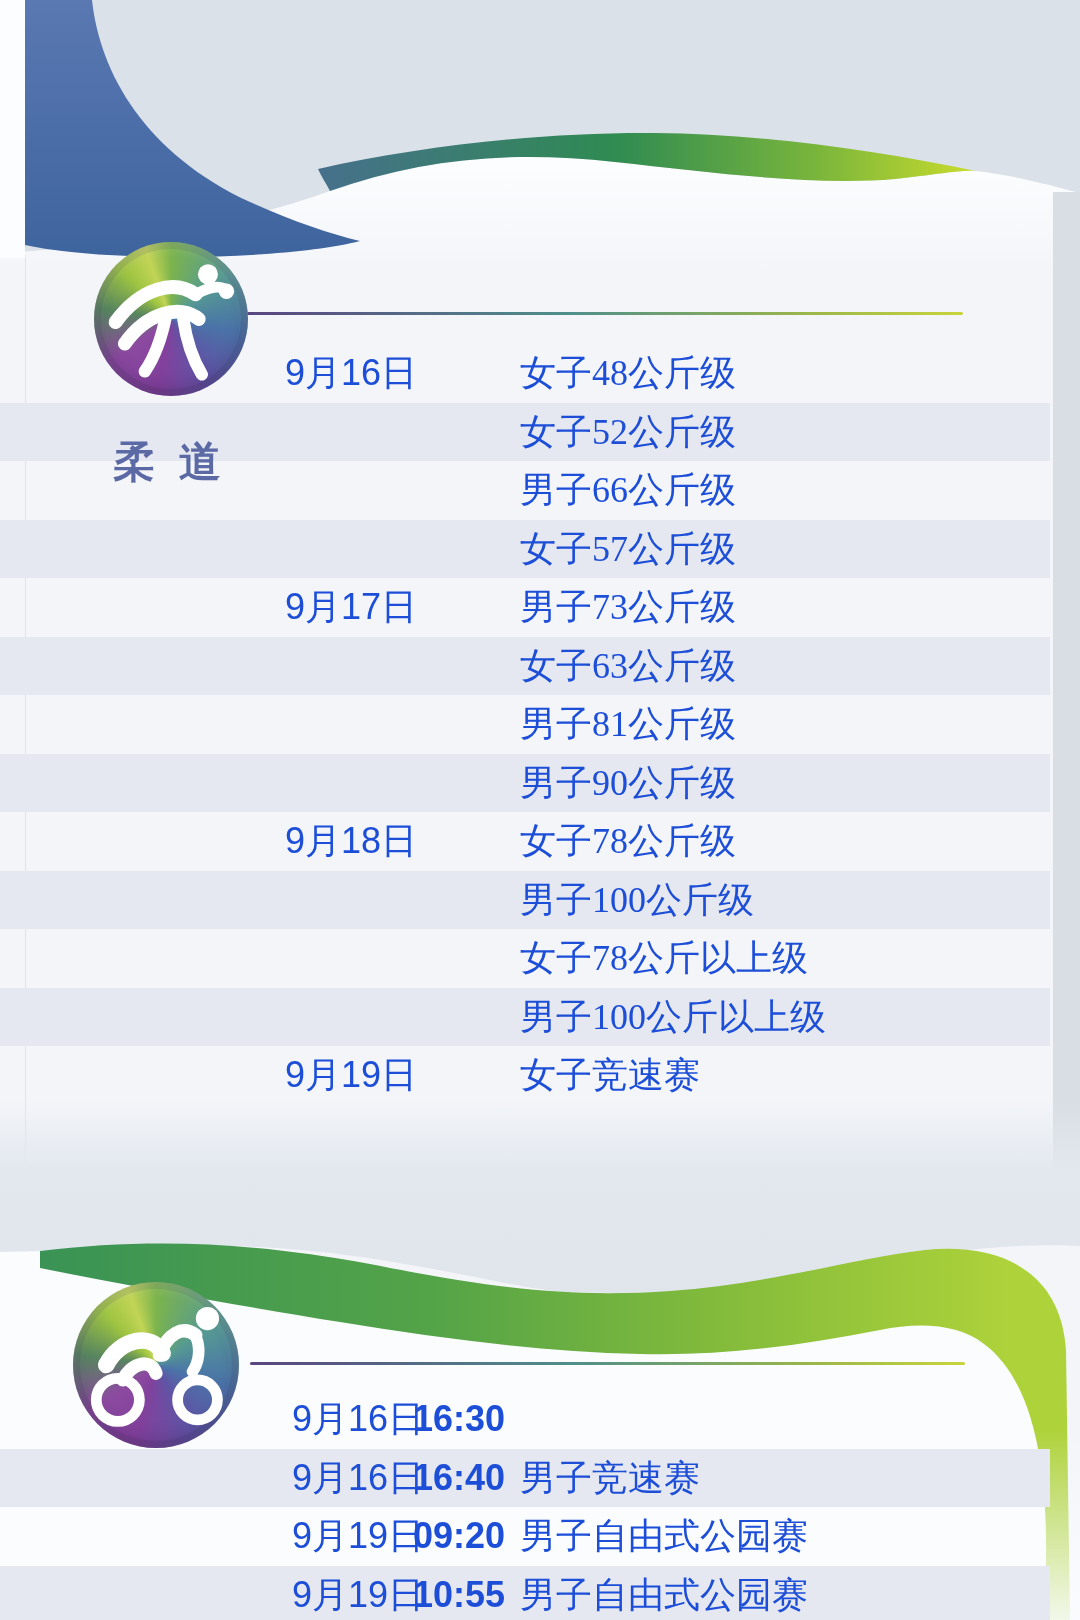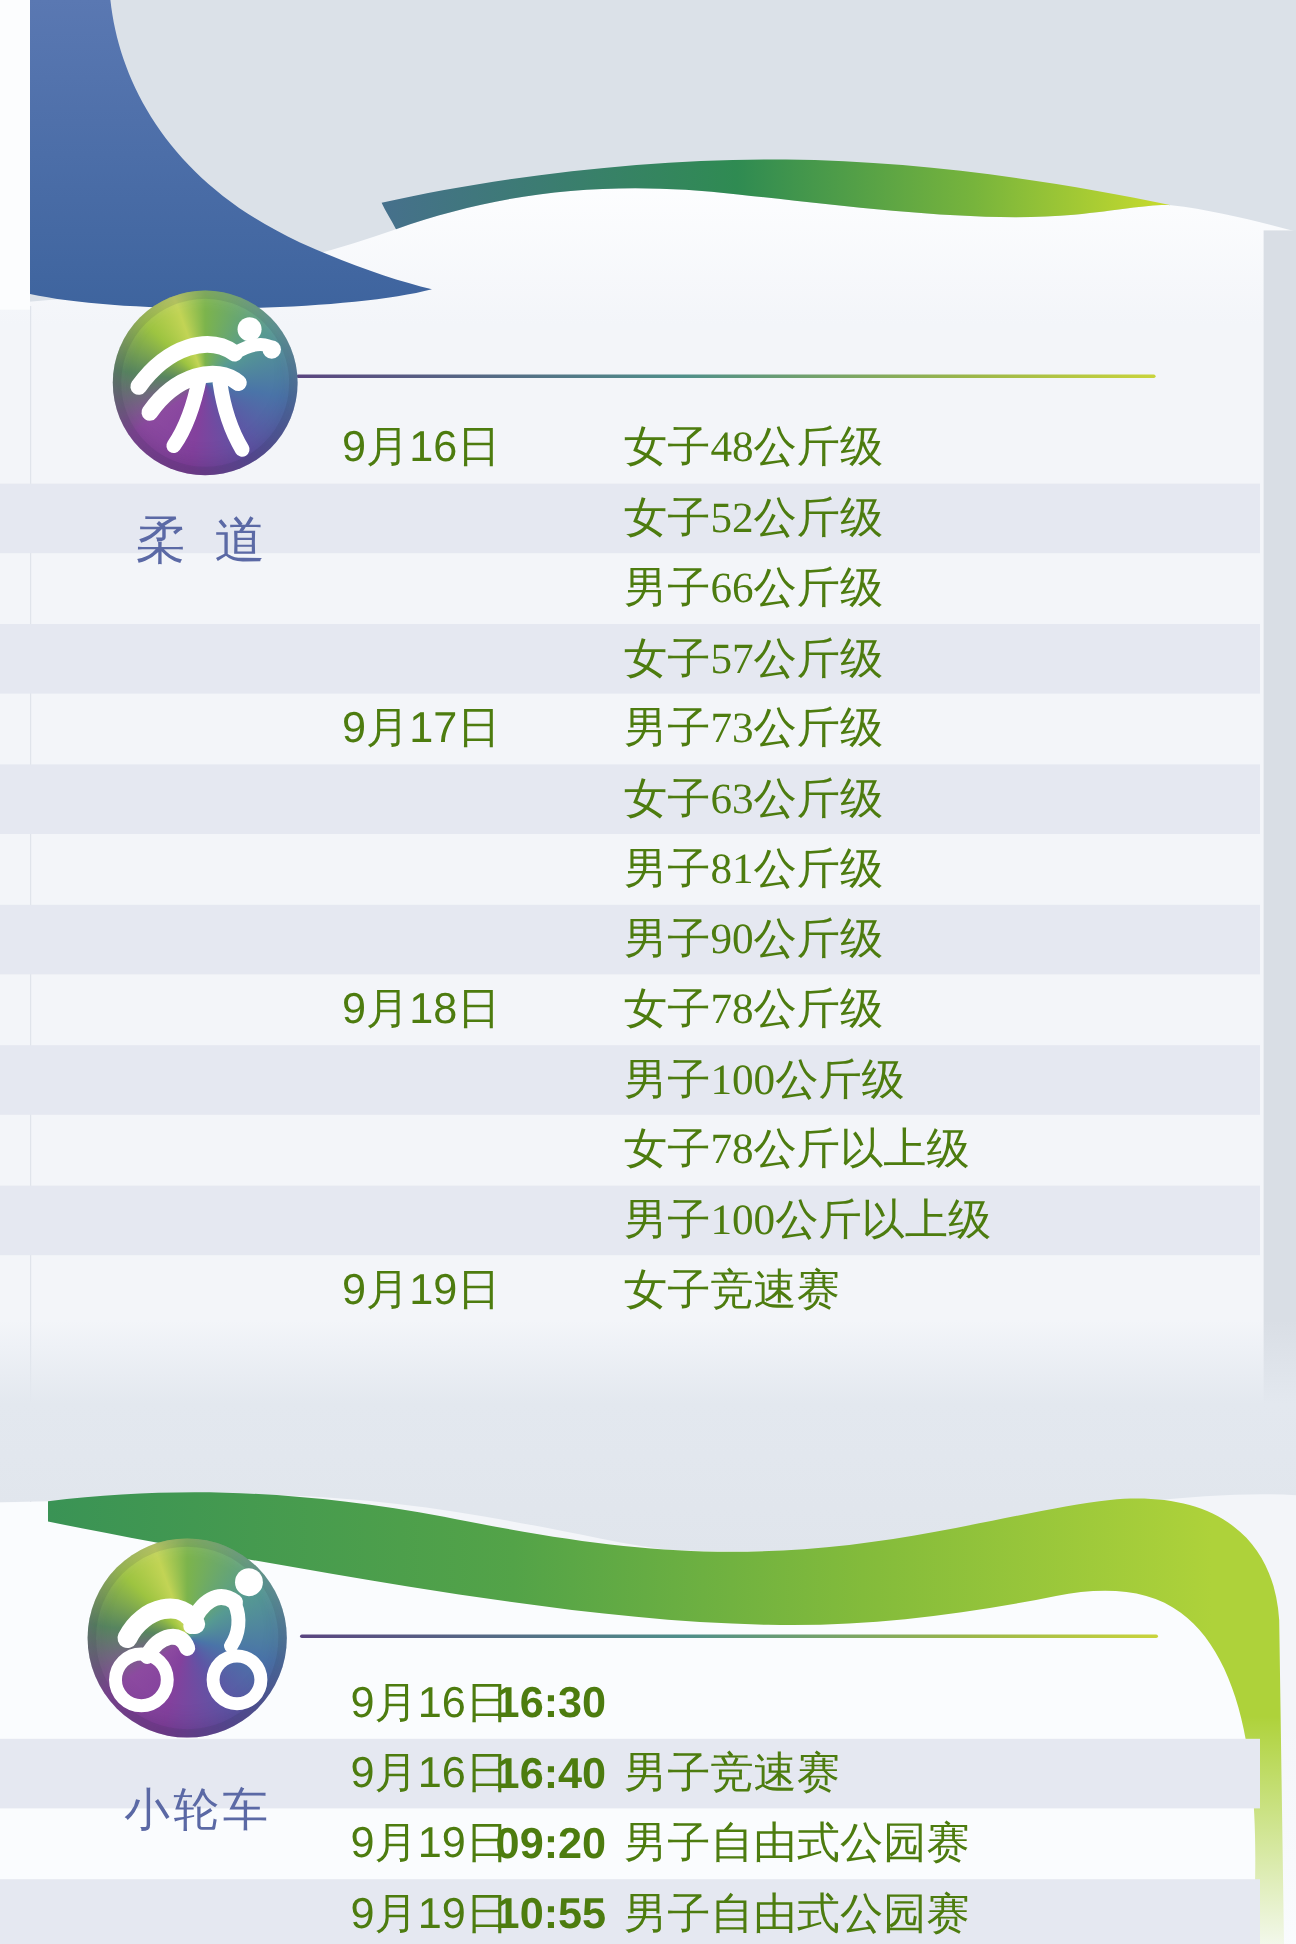--- a/index.html
+++ b/index.html
@@ -12,36 +12,36 @@
   .card-edge-line{position:absolute;left:25px;top:255px;width:1px;height:1360px;background:rgba(195,203,215,0.40);z-index:1;}
 
   .sport-icon{position:absolute;border-radius:50%;z-index:3;
     box-shadow:inset 0 0 0 7px rgba(25,35,60,0.10), inset 0 -8px 18px rgba(50,25,80,0.28), inset 0 6px 12px rgba(255,255,255,0.18);}
   #judo-icon{left:94px;top:242px;width:154px;height:154px;
     background:conic-gradient(from 0deg at 50% 50%, #7cb44c 0deg, #569a92 50deg, #4a74a8 100deg, #5e55a5 145deg, #83419d 190deg, #8c4aa0 235deg, #57855f 278deg, #9dc441 315deg, #c2d455 340deg, #7cb44c 360deg);}
   #bmx-icon{left:73px;top:1282px;width:166px;height:166px;
     background:conic-gradient(from 0deg at 50% 50%, #7cb44c 0deg, #569a92 55deg, #4a74a8 105deg, #5e55a5 150deg, #83419d 195deg, #8c4aa0 235deg, #57855f 278deg, #9dc441 315deg, #c2d455 340deg, #7cb44c 360deg);}
   .sport-icon svg{position:absolute;left:0;top:0;width:100%;height:100%;}
 
-  .sport-label{position:absolute;z-index:3;color:#5b69a5;font-weight:normal;text-align:center;}
+  .sport-label{position:absolute;z-index:3;color:#5b69a5;font-weight:bold;text-align:center;margin-top:12px;}
   #judo-label{left:60px;top:422px;width:220px;font-size:42px;letter-spacing:6px;}
   #bmx-label{left:55px;top:1483px;width:220px;font-size:38px;letter-spacing:3px;}
 
   .section-line{position:absolute;height:3px;z-index:2;border-radius:2px;
     background:linear-gradient(90deg,#5a4580 0%,#4f8f8a 45%,#9ab64a 78%,#c9d43c 100%);}
   #judo-line{left:247px;top:312px;width:716px;}
   #bmx-line{left:250px;top:1362px;width:715px;}
 
   .rows{position:absolute;left:0;width:1050px;z-index:2;}
   #judo-rows{top:344px;}
   #bmx-rows{top:1390px;}
   .row{position:relative;height:58.5px;}
   .row:nth-child(even){background:#e5e8f1;}
   .row span{position:absolute;top:50%;transform:translateY(-50%);white-space:nowrap;
-    font-size:36px;color:#4d7c0f;font-weight:500;}
+    font-size:36px;color:#1d4ed8;font-weight:500;}
   .c-date{left:285px;}
   .c-event{left:520px;font-family:Liberation Serif, serif;}
   #bmx-rows .c-date{left:292px;}
   .c-time{left:413px;font-weight:bold !important;}
 </style>
 </head>
 <body>
 
 <div id="stage">
 
@@ -186,21 +186,20 @@
         <circle cx="27" cy="71" r="13" stroke-width="6.5"></circle>
         <circle cx="75" cy="71" r="12" stroke-width="6.5"></circle>
         <path d="M20 50 C28 34, 48 30, 54 43" stroke-width="10"></path>
         <path d="M30 59 C36 48, 47 46, 50 55" stroke-width="8"></path>
         <path d="M52 44 C57 31, 66 26, 74 32" stroke-width="8"></path>
         <path d="M74 33 C77 40, 76 48, 72 54" stroke-width="7"></path>
       </g>
       <circle cx="81" cy="22" r="7" fill="#ffffff"></circle>
     </svg>
   </div>
-  <div id="bmx-label" class="sport-label">小轮车</div>
   <div id="bmx-line" class="section-line"></div>
 
   <div id="bmx-rows" class="rows">
     <div class="row">
         <span class="c-date">9月16日</span>
         <span class="c-time">16:30</span>
       </div>
     <div class="row">
         <span class="c-date">9月16日</span>
         <span class="c-time">16:40</span>

